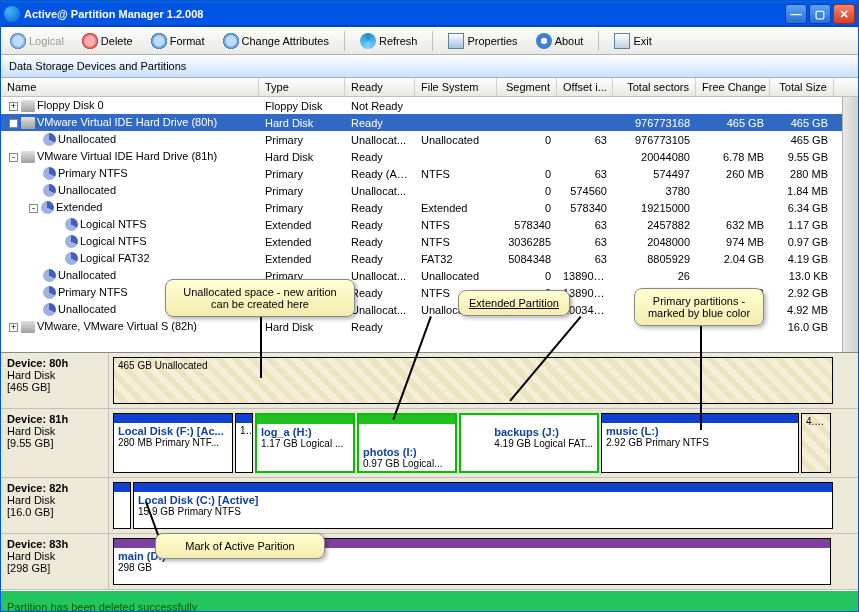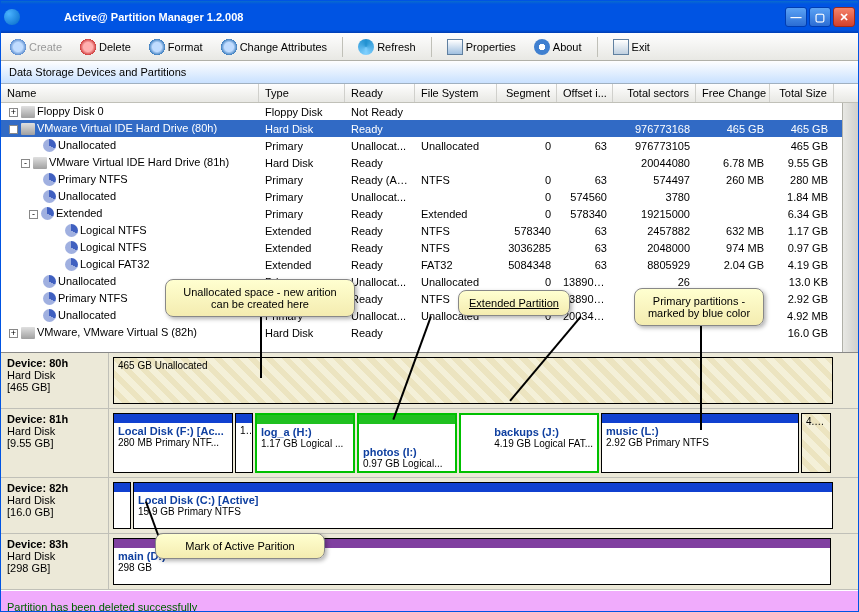--- a/index.html
+++ b/index.html
@@ -1,17 +1,17 @@
 <!DOCTYPE html>
 <html><head>
 <meta charset="utf-8">
 <style>
 * { box-sizing: border-box; margin: 0; padding: 0; font-family: Tahoma, sans-serif; font-size: 11px; }
 body { background: #ece9d8; width: 859px; height: 612px; border: 1px solid #0054e3; display: flex; flex-direction: column; overflow: hidden; }
-.titlebar { background: linear-gradient(#0a6cce, #0054e3 10%, #0054e3 90%, #003db2); height: 32px; display: flex; align-items: center; padding: 0 3px; color: #fff; font-weight: bold; gap: 40px; }
+.titlebar { background: linear-gradient(#0a6cce, #0054e3 10%, #0054e3 90%, #003db2); height: 26px; display: flex; align-items: center; padding: 0 3px; color: #fff; font-weight: bold; }
 .titlebar .ico { width: 16px; height: 16px; margin-right: 4px; display: inline-block; border-radius: 50%; background: radial-gradient(circle at 30% 30%, #4ab3ff, #0468c7); }
 .title-btns { margin-left: auto; display: flex; gap: 2px; }
 .title-btn { width: 22px; height: 20px; background: linear-gradient(#5ba3f5,#2b6dd4); border: 1px solid #003db2; border-radius: 3px; display: flex; align-items: center; justify-content: center; color: #fff; font-weight: bold; }
 .close-btn { background: linear-gradient(#f5846a,#d4402b); border-color: #a02a1b; }
 .toolbar { background: linear-gradient(#fefefe,#e8e8e4); border-bottom: 1px solid #b0b0a8; padding: 3px 6px; display: flex; gap: 12px; align-items: center; height: 28px; }
 .tbtn { display: flex; align-items: center; gap: 3px; cursor: pointer; padding: 2px 3px; }
 .tbicon { width: 16px; height: 16px; display: inline-block; position: relative; }
 .ic-create { background: radial-gradient(circle at 50% 50%, #c0dcff 40%, #6090d0 70%, transparent 71%); }
 .ic-delete { background: radial-gradient(circle at 50% 50%, #ffb0b0 40%, #d04040 70%, transparent 71%); }
 .ic-format { background: radial-gradient(circle at 50% 50%, #c0dcff 40%, #4080c0 70%, transparent 71%); }
@@ -48,42 +48,42 @@
 .viz-label b { font-weight: bold; }
 .viz-bar { flex: 1; padding: 4px; display: flex; gap: 2px; position: relative; }
 .part-box { border: 1px solid #000; background: #fff; display: flex; flex-direction: column; position: relative; overflow: hidden; }
 .part-top { height: 9px; }
 .part-body { flex: 1; padding: 2px 4px; font-size: 10px; white-space: nowrap; overflow: hidden; text-overflow: ellipsis; }
 .pt-blue { background: #1040d0; }
 .pt-green { background: #20c020; }
 .pt-purple { background: #8040a0; }
 .unalloc { background: repeating-linear-gradient(45deg, #f4f0d8, #f4f0d8 6px, #ece4c0 6px, #ece4c0 12px); }
 .green-outline { border: 2px solid #00c000 !important; }
-.statusbar { background: #f0abfc; border-top: 1px solid #fff; padding: 10px 6px; height: 20px; color: #006000; }
+.statusbar { background: #22c55e; border-top: 1px solid #fff; padding: 10px 6px; height: 20px; color: #006000; }
 .callout { position: absolute; background: linear-gradient(#ffffd0,#f4ecb0); border: 1px solid #888; border-radius: 8px; padding: 6px 10px; box-shadow: 2px 2px 4px rgba(0,0,0,0.3); z-index: 10; font-size: 11px; text-align: center; }
 .callout-line { position: absolute; background: #000; z-index: 9; transform-origin: top left; }
 .sbv { position: absolute; right: 0; top: 0; bottom: 0; width: 16px; background: linear-gradient(90deg,#e8e8e4,#d0d0cc); border-left: 1px solid #b0b0a8; }
 </style>
 </head>
 <body>
 
 <div class="titlebar">
   <span class="ico"></span>
   <span>Active@ Partition Manager 1.2.008</span>
   <div class="title-btns">
     <div class="title-btn">—</div>
     <div class="title-btn">▢</div>
     <div class="title-btn close-btn">✕</div>
   </div>
 </div>
 
 <div class="toolbar">
   <div class="tbtn disabled">
       <span class="tbicon ic-create"></span>
-      <span>Create</span>
+      <span>Logical</span>
     </div>
   <div class="tbtn">
       <span class="tbicon ic-delete"></span>
       <span>Delete</span>
     </div>
   <div class="tbtn">
       <span class="tbicon ic-format"></span>
       <span>Format</span>
     </div>
   <div class="tbtn">
@@ -154,21 +154,21 @@
         <div class="col c-type">Primary</div>
         <div class="col c-ready">Unallocat...</div>
         <div class="col c-fs">Unallocated</div>
         <div class="col c-seg">0</div>
         <div class="col c-off">63</div>
         <div class="col c-tot">976773105</div>
         <div class="col c-free"></div>
         <div class="col c-size">465 GB</div>
       </div>
       <div class="row">
-        <div class="col c-name" style="padding-left:20px"><span class="expander">-</span><span class="disk-icon"></span>VMware Virtual IDE Hard Drive (81h)</div>
+        <div class="col c-name" style="padding-left:8px"><span class="expander">-</span><span class="disk-icon"></span>VMware Virtual IDE Hard Drive (81h)</div>
         <div class="col c-type">Hard Disk</div>
         <div class="col c-ready">Ready</div>
         <div class="col c-fs"></div>
         <div class="col c-seg"></div>
         <div class="col c-off"></div>
         <div class="col c-tot">20044080</div>
         <div class="col c-free">6.78 MB</div>
         <div class="col c-size">9.55 GB</div>
       </div>
       <div class="row">

